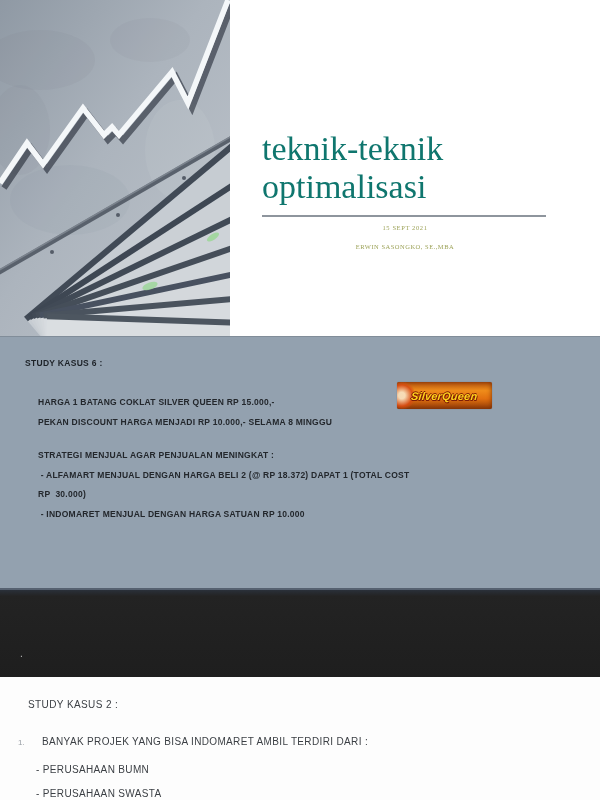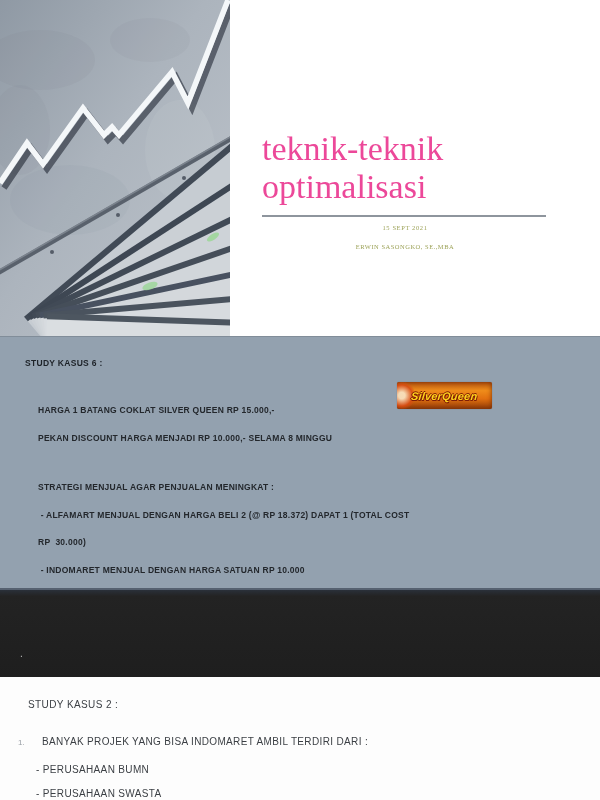--- a/index.html
+++ b/index.html
@@ -8,42 +8,42 @@
     font-family:"Liberation Sans", sans-serif; background:#ffffff;
   }
   .slide { position:absolute; left:0; width:600px; }
 
   
   .slide-title { top:0; height:336px; background:#ffffff; }
   .photo { position:absolute; left:0; top:0; width:230px; height:336px; }
   .title-block { position:absolute; left:262px; top:130px; width:286px; }
   .page-title {
     font-family:"Liberation Serif", serif; font-weight:400;
-    font-size:34px; line-height:38px; color:#ec4899; margin:0;
+    font-size:34px; line-height:38px; color:#0f766e; margin:0;
   }
   .title-divider { margin-top:9px; height:2px; width:284px; background:#8e959d; }
   .title-date {
     margin-top:7px; text-align:center; font-family:"Liberation Serif", serif;
     font-size:6.5px; letter-spacing:.6px; color:#9da359;
   }
   .title-author {
     margin-top:12px; text-align:center; font-family:"Liberation Serif", serif;
     font-size:6.5px; letter-spacing:.5px; color:#9da359;
   }
 
   
   .slide-case1 { top:336px; height:252px; background:#93a1af; border-top:1px solid rgba(0,0,0,.12); }
   .case1-heading {
     position:absolute; left:25px; top:21px;
     font-size:8.5px; letter-spacing:.3px; color:#1d2228; font-weight:700;
   }
   .case1-lines { position:absolute; left:38px; top:56px; right:16px; }
   .case1-line {
     white-space:pre-wrap; font-size:8.5px; line-height:19.5px;
-    letter-spacing:.25px; color:#23272c; font-weight:600;margin-top:8px;
+    letter-spacing:.25px; color:#23272c; font-weight:600;
   }
   .case1-line.blank { line-height:14px; }
 
   .sq-logo {
     position:absolute; left:397px; top:45px; width:95px; height:27px;
     border-radius:2px; overflow:hidden;
     background:linear-gradient(180deg,#b45410 0%,#ef8c1a 32%,#e2700f 62%,#8f3b09 100%);
     box-shadow:inset 0 0 5px #7a2f05, 0 0 1px rgba(0,0,0,.4);
     display:flex; align-items:center; justify-content:center;
   }

